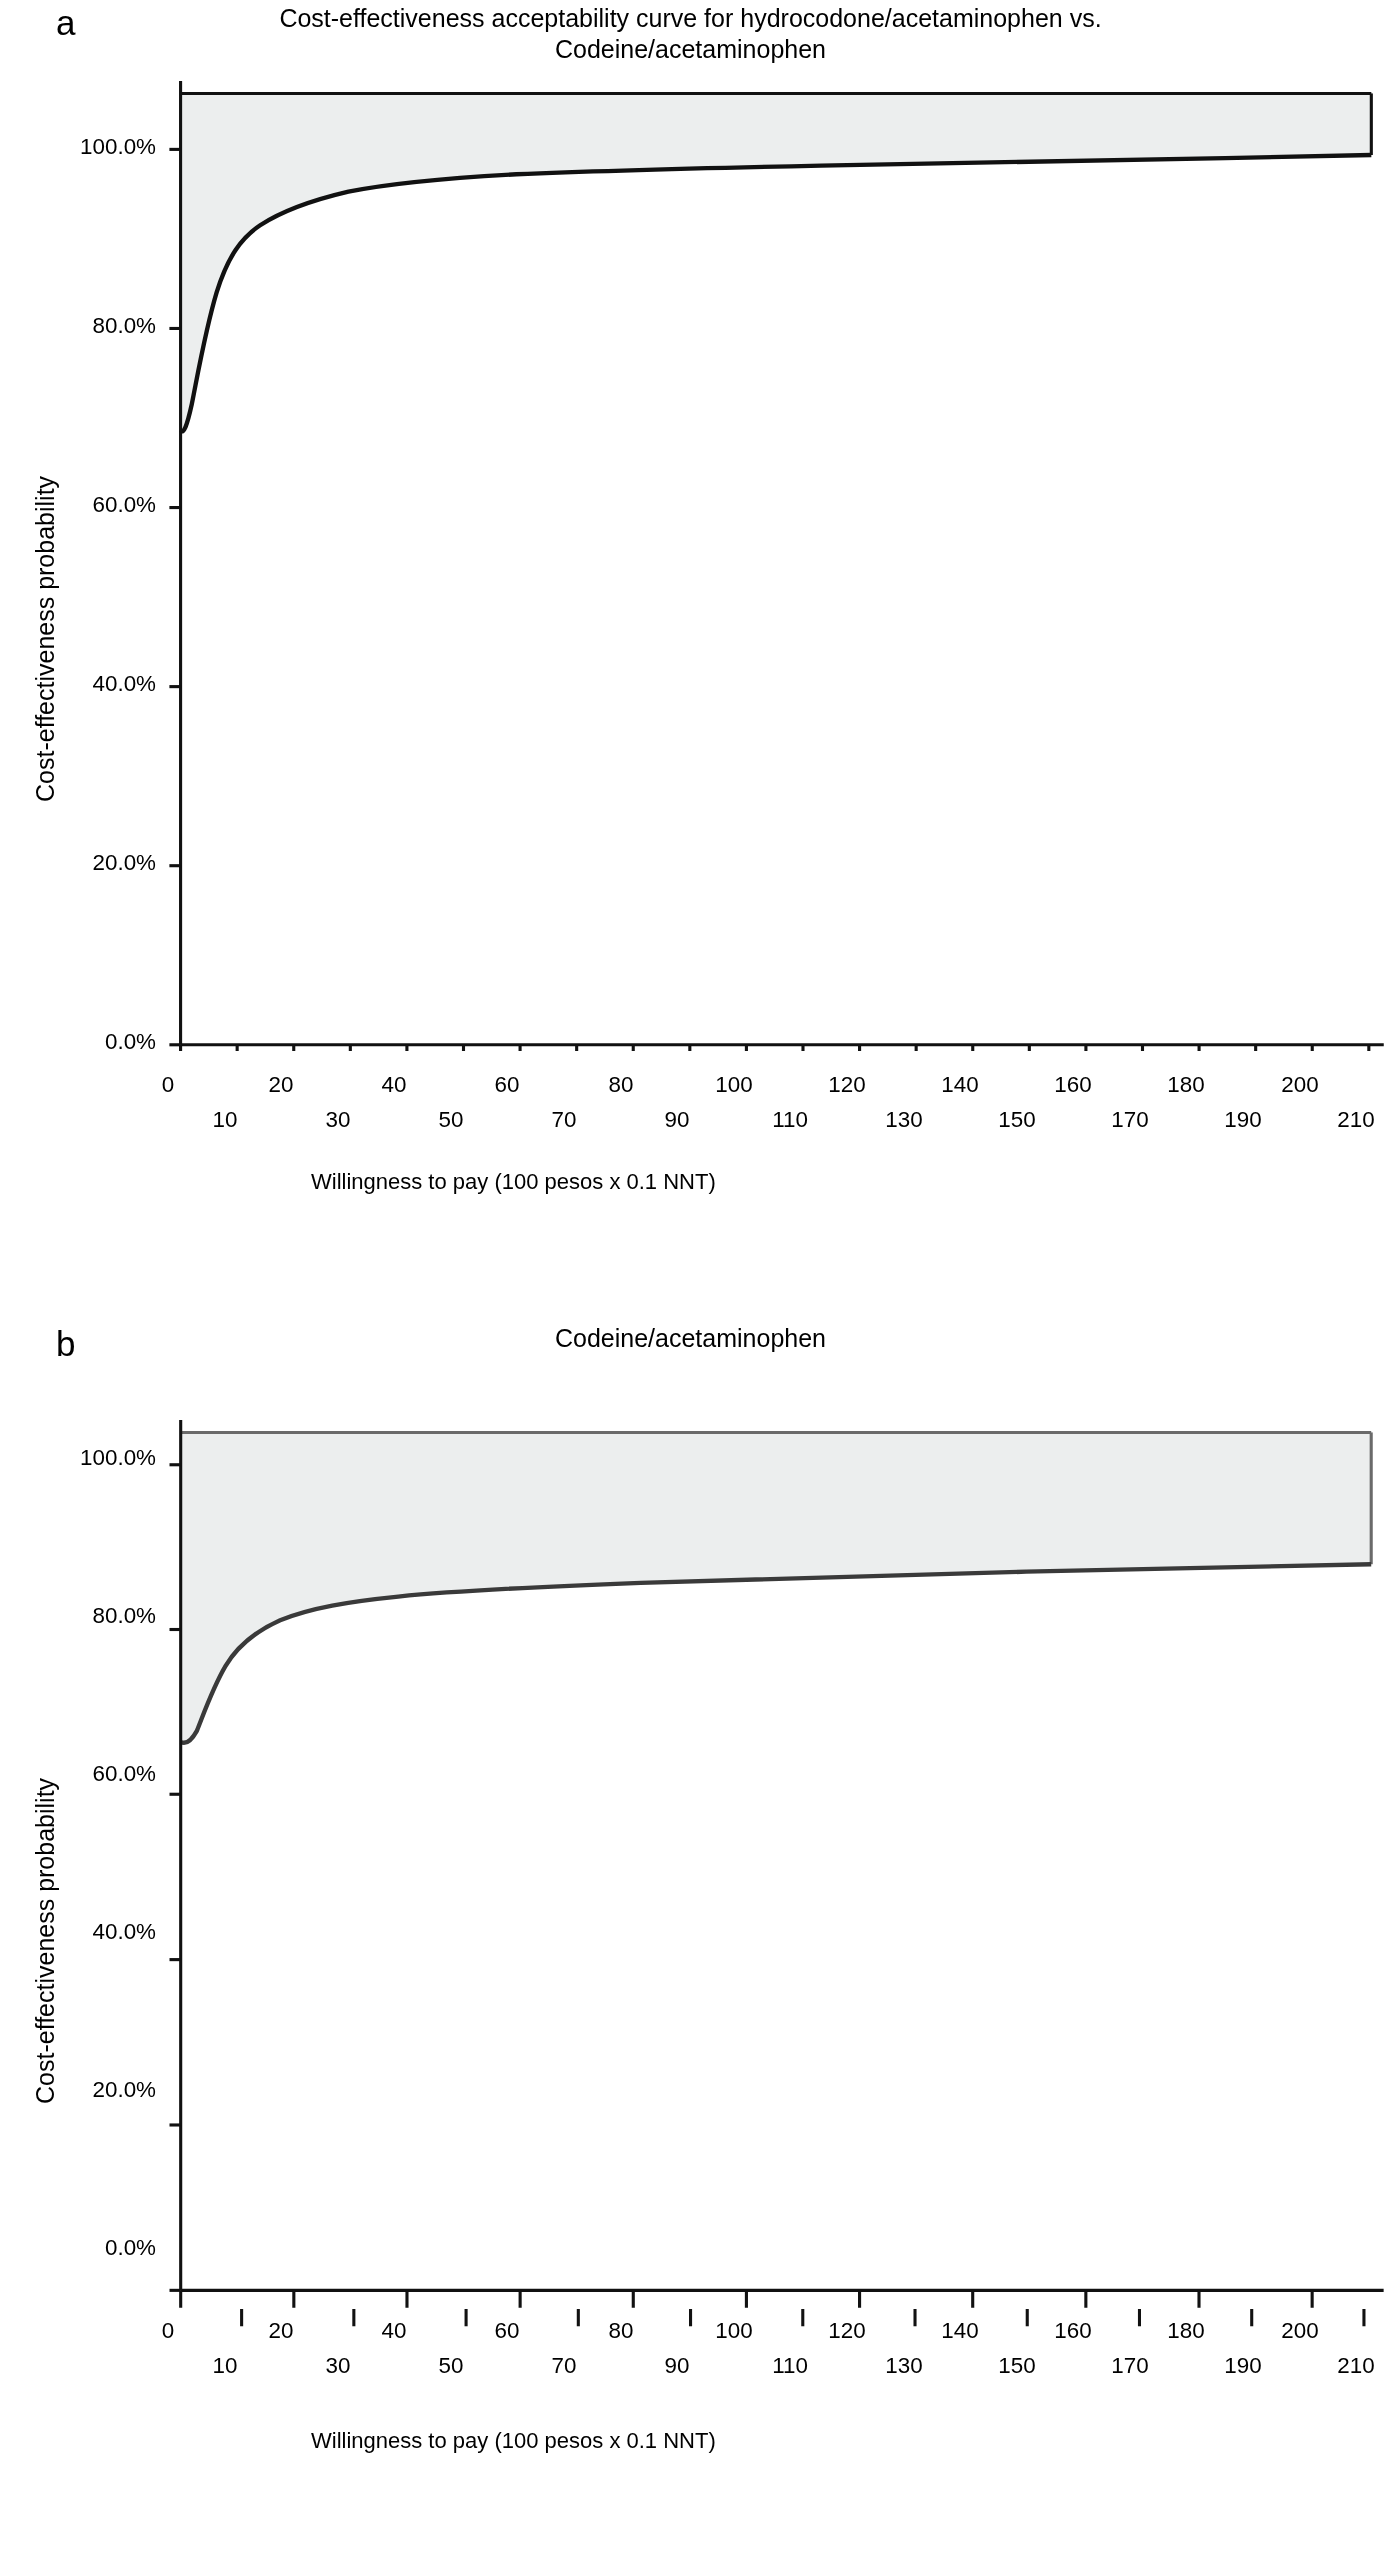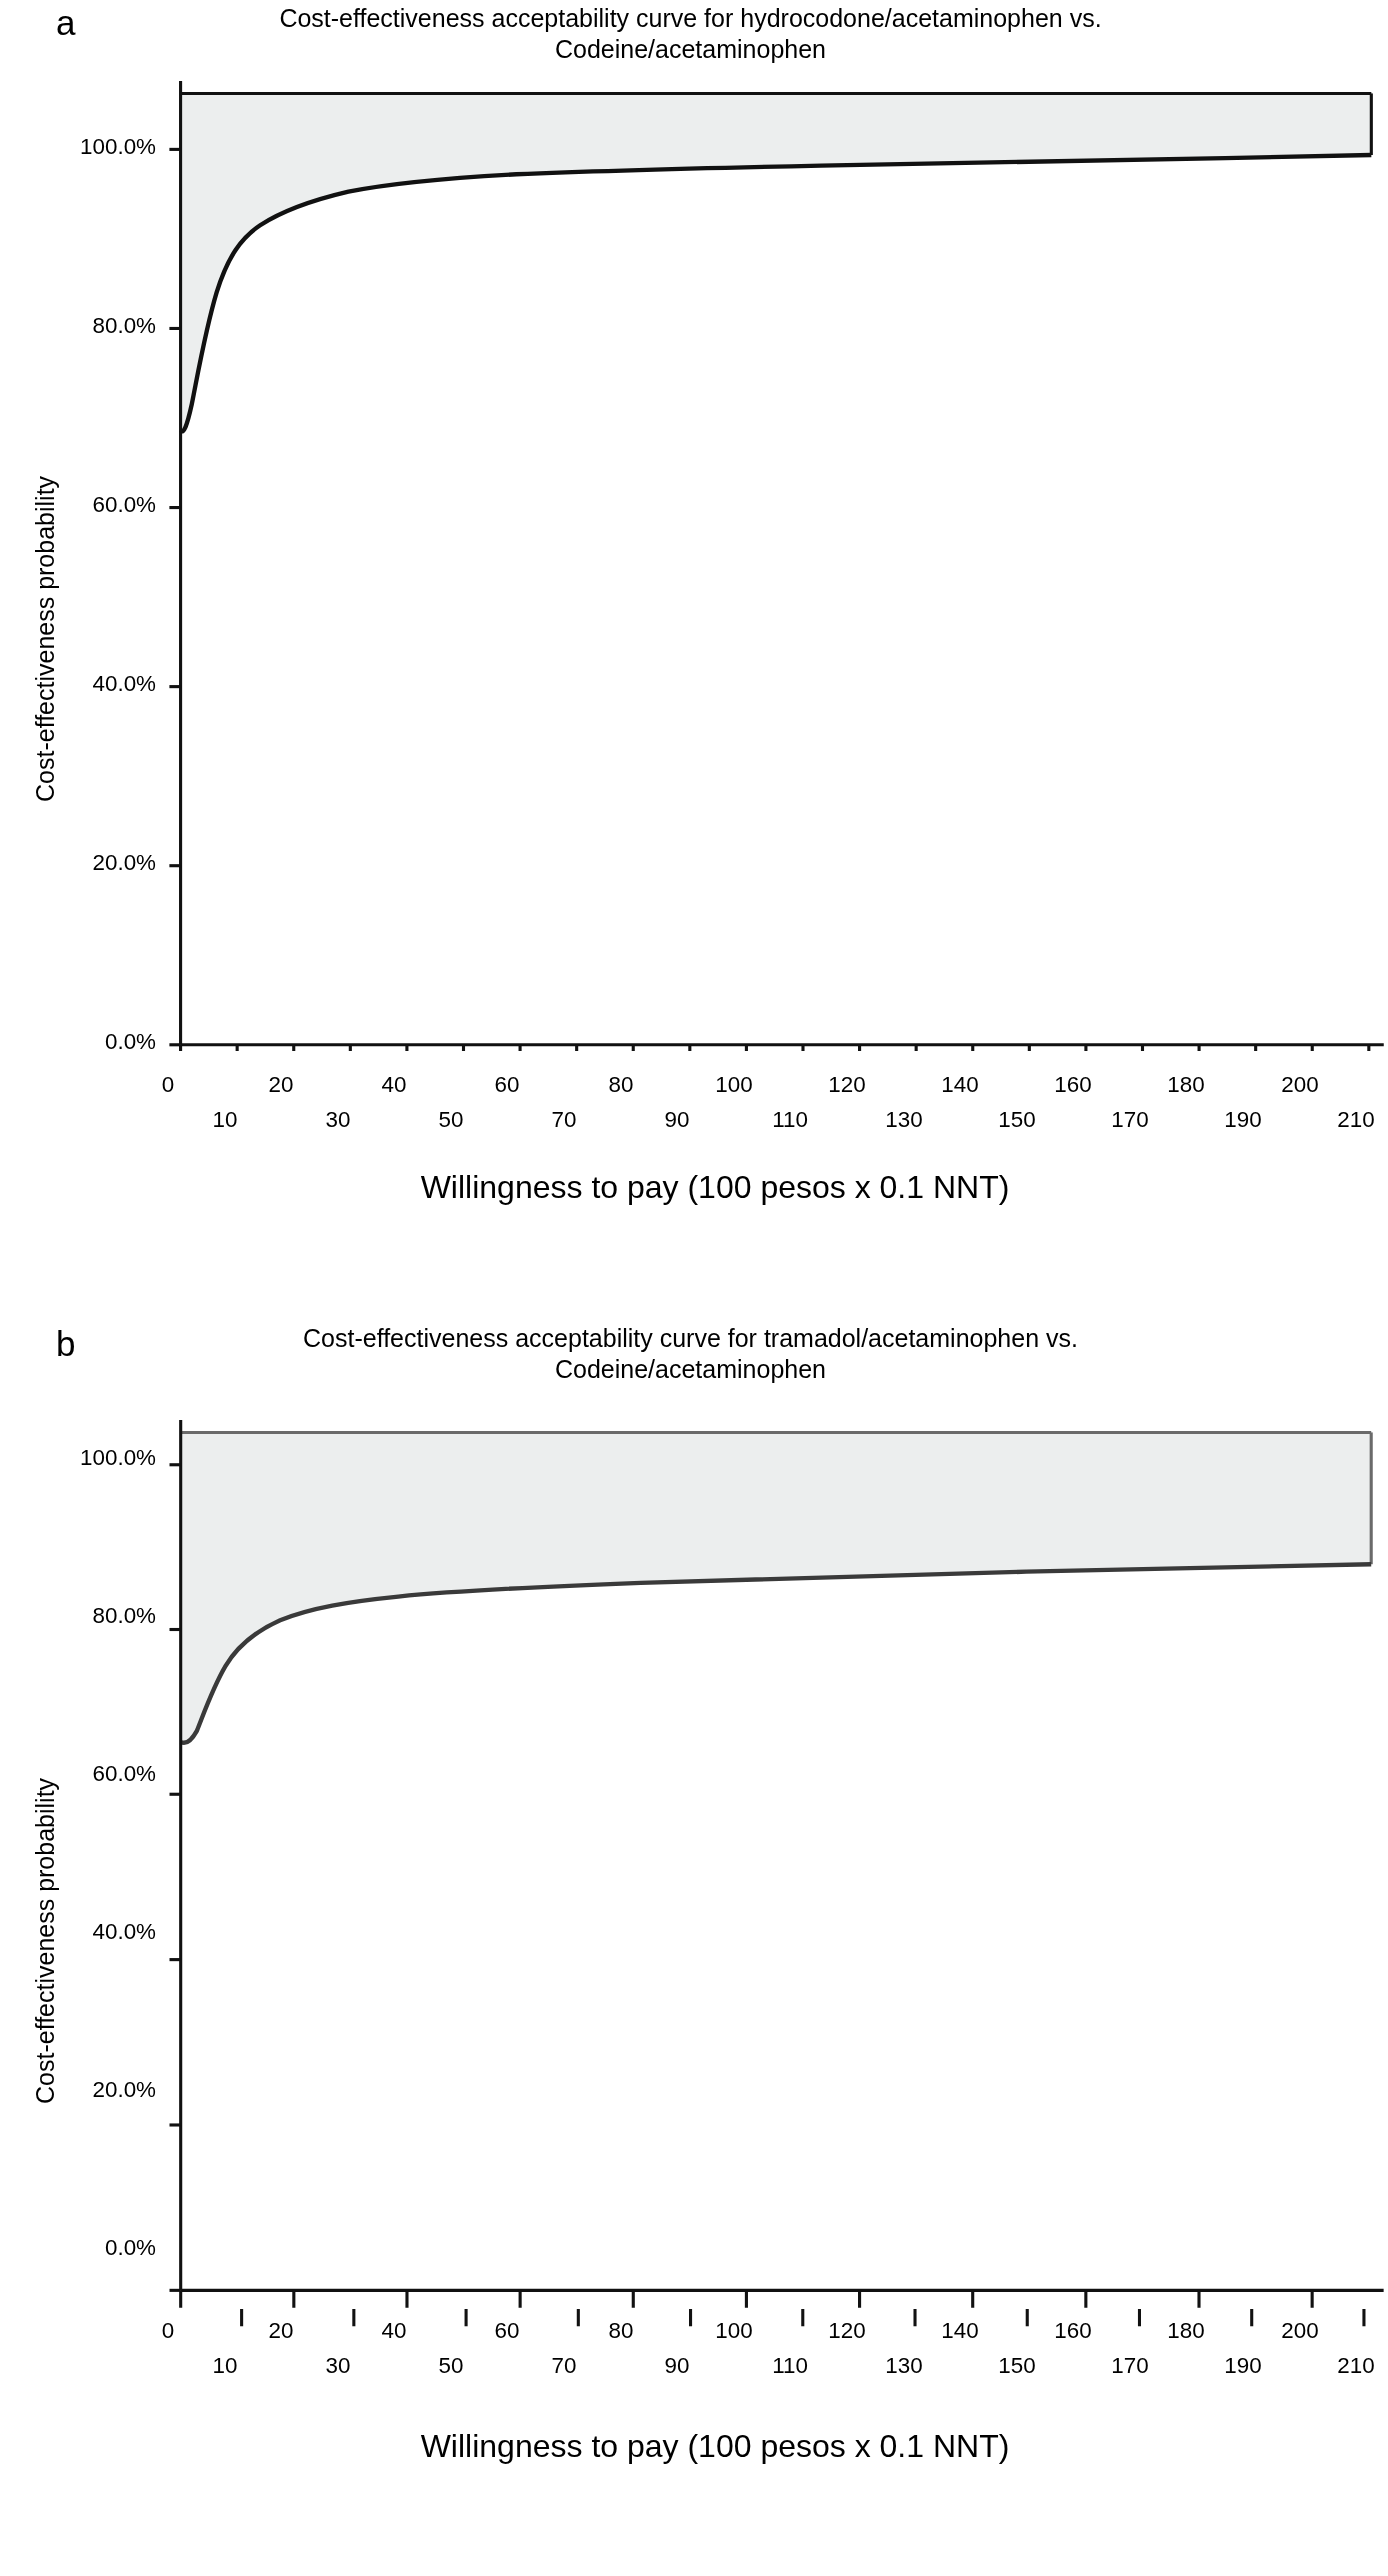--- a/index.html
+++ b/index.html
@@ -46,22 +46,22 @@
   }
   .axis-label-y {
     position: absolute;
     font-size: 25px;
     transform: rotate(-90deg);
     transform-origin: 0 0;
     white-space: nowrap;
   }
   .axis-label-x {
     position: absolute;
-    font-size: 32px;
-    text-align: center;
+    font-size: 22px;
+    text-align: left;
     white-space: nowrap;
   }
   .ytick {
     position: absolute;
     font-size: 22.4px;
     text-align: right;
     white-space: nowrap;
   }
   .xtick {
     position: absolute;
@@ -191,21 +191,20 @@
     <div class="xtick" style="left:1331px; top:1107px; width:50px;">210</div>
 
     <div class="axis-label-x" style="left:311px; top:1169px; width:808px;">Willingness to pay (100 pesos x 0.1 NNT)</div>
   </div>
 
   <div class="panel" id="panel-b">
 
     <div class="panel-letter" style="left:56px; top:30px;">b</div>
 
     <div class="chart-title" style="left:187px; top:27px; width:1007px;">
-      <div>Cost-effectiveness acceptability curve for tramadol/acetaminophen vs.</div>
       <div>Codeine/acetaminophen</div>
     </div>
 
     <div class="axis-label-y" style="left:31px; top:808px;">Cost-effectiveness probability</div>
 
     <div class="ytick" style="left:50px; top:149px; width:106px;">100.0%</div>
     <div class="ytick" style="left:50px; top:307px; width:106px;">80.0%</div>
     <div class="ytick" style="left:50px; top:465px; width:106px;">60.0%</div>
     <div class="ytick" style="left:50px; top:623px; width:106px;">40.0%</div>
     <div class="ytick" style="left:50px; top:781px; width:106px;">20.0%</div>

